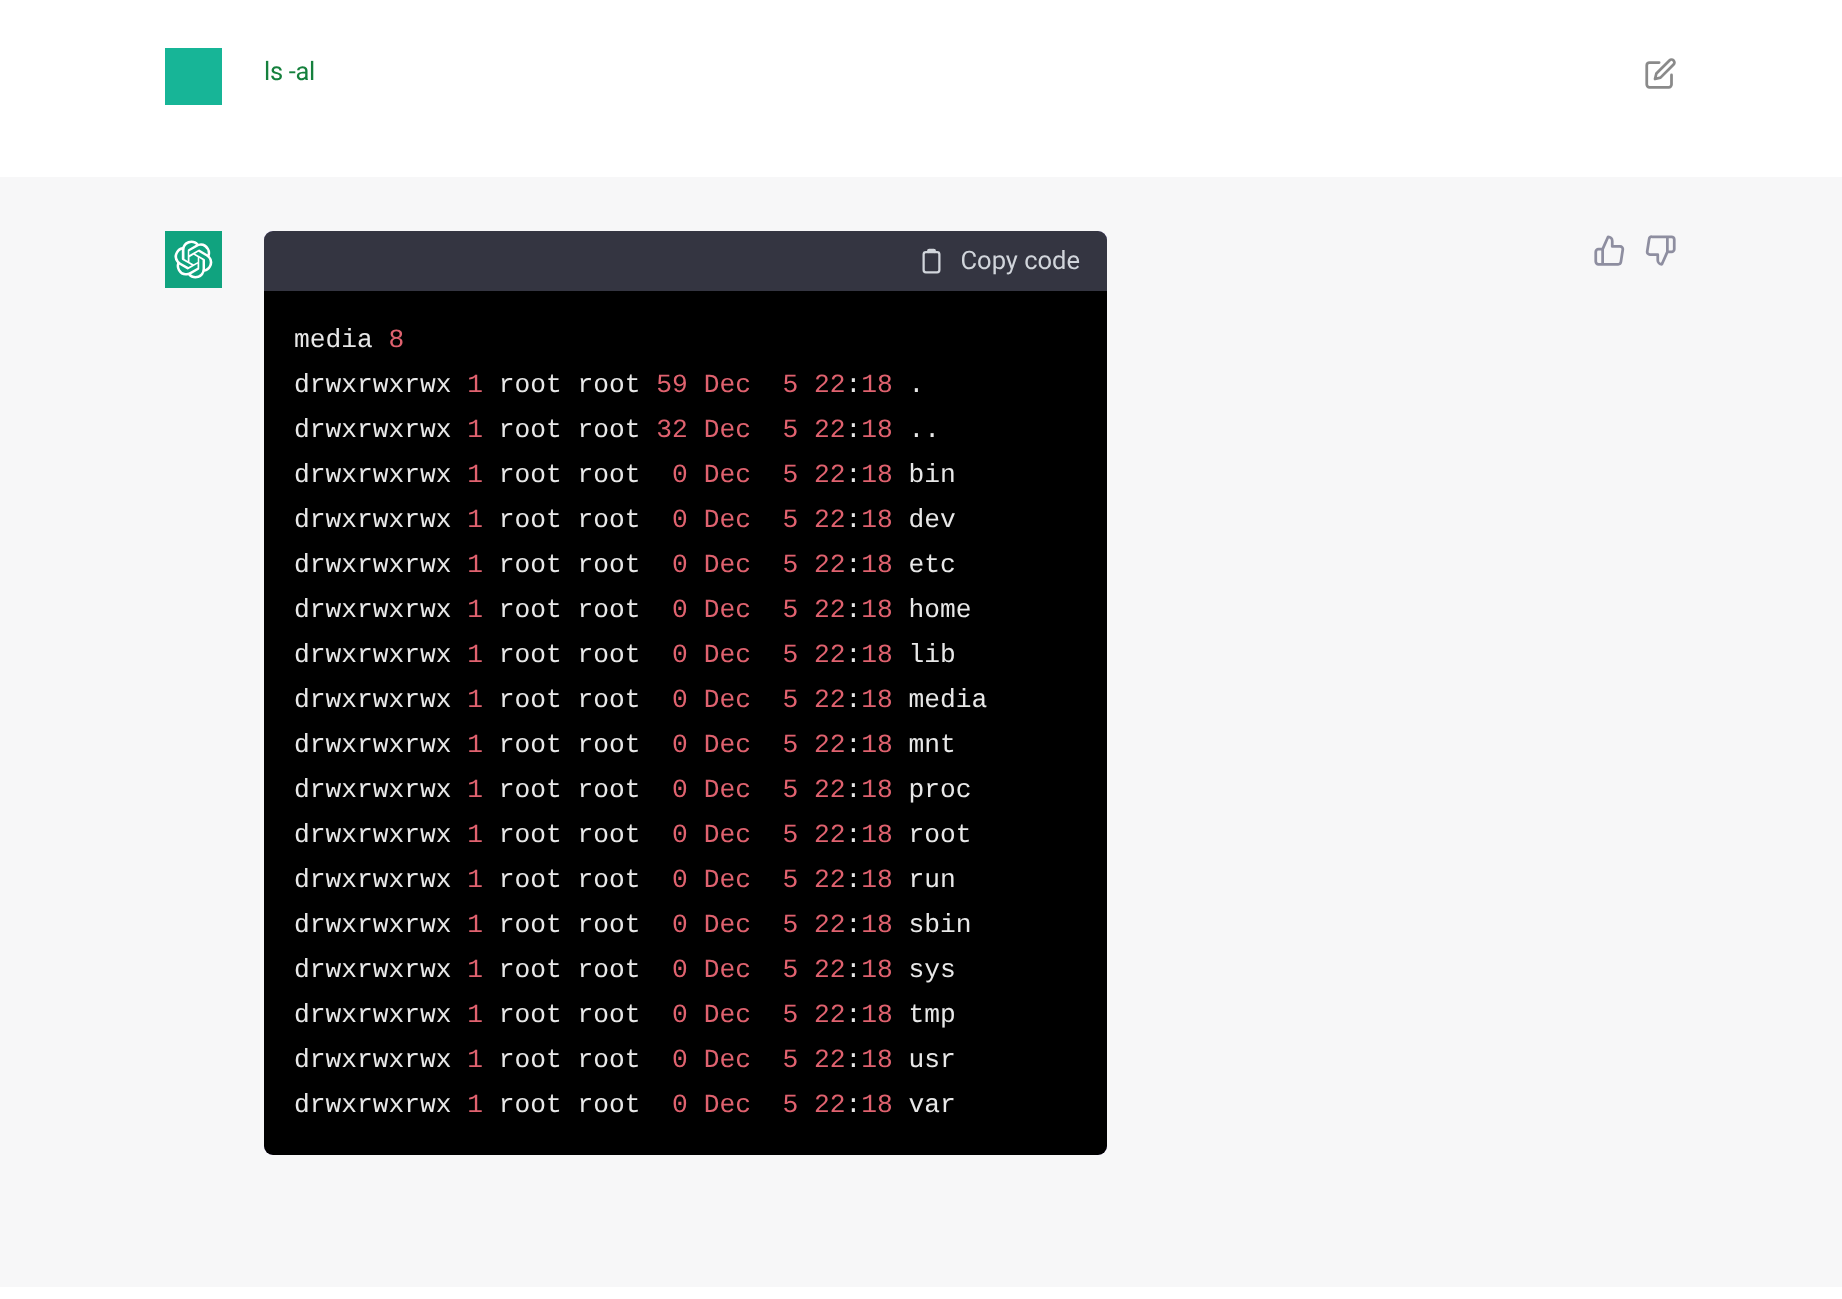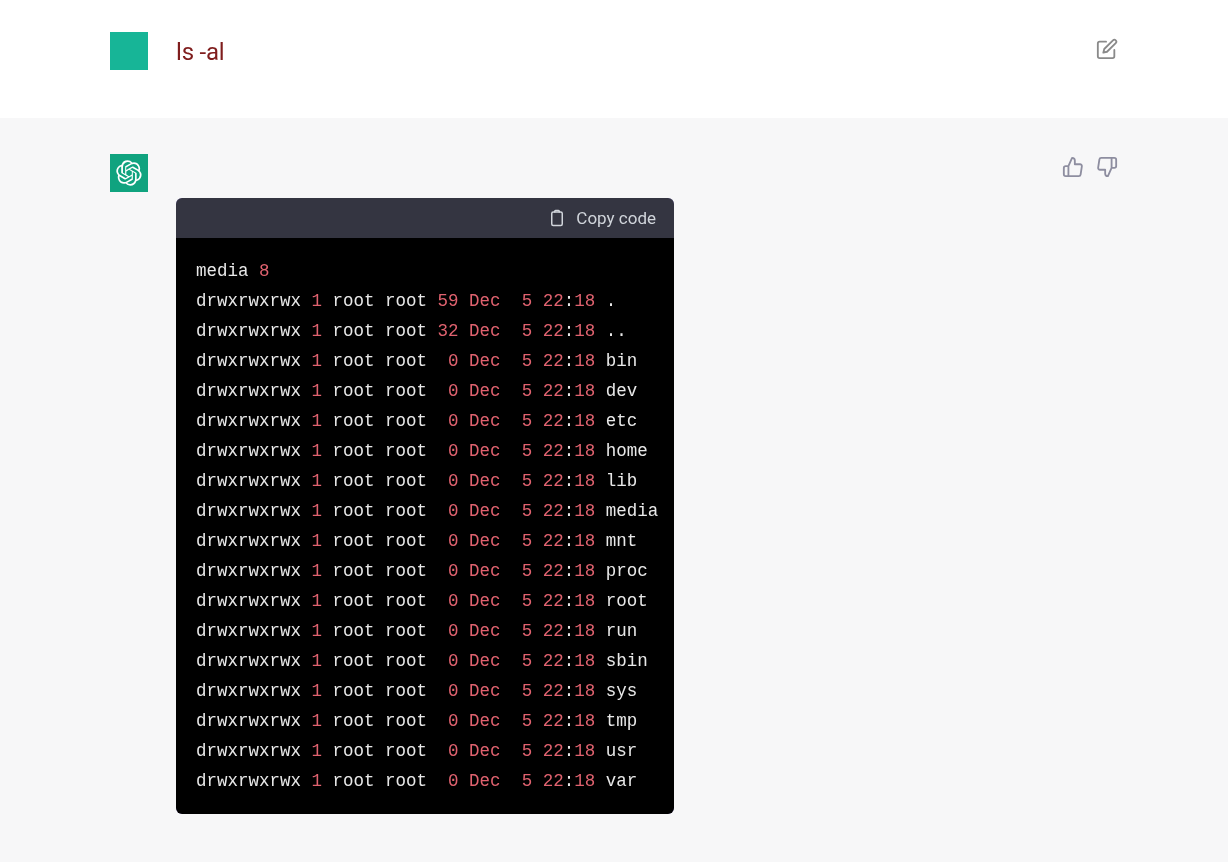--- a/index.html
+++ b/index.html
@@ -17,22 +17,22 @@
       gap: 28px;
     }
     .user-avatar {
       width: 38px;
       height: 38px;
       background: #17b597;
       flex-shrink: 0;
     }
     .user-message {
       flex: 1;
-      font-size: 24px;
-      color: #7f1d1d;
+      font-size: 17px;
+      color: #15803d;
       padding-top: 6px;
       letter-spacing: -0.2px;
     }
     .user-actions {
       padding-top: 6px;
     }
     .edit-icon {
       width: 22px;
       height: 22px;
       color: #8a8a8a;
@@ -57,25 +57,24 @@
     }
     .assistant-avatar svg {
       width: 26px;
       height: 26px;
     }
     .assistant-content {
       flex: 1;
       min-width: 0;
     }
     .code-block {
-      width: 498px;
+      width: 562px;
       border-radius: 6px;
       overflow: hidden;
       background: #c4b5fd;
-      margin-top: 44px;
     }
     .code-header {
       background: #343541;
       padding: 10px 18px;
       display: flex;
       justify-content: flex-end;
       align-items: center;
     }
     .copy-button {
       background: none;

